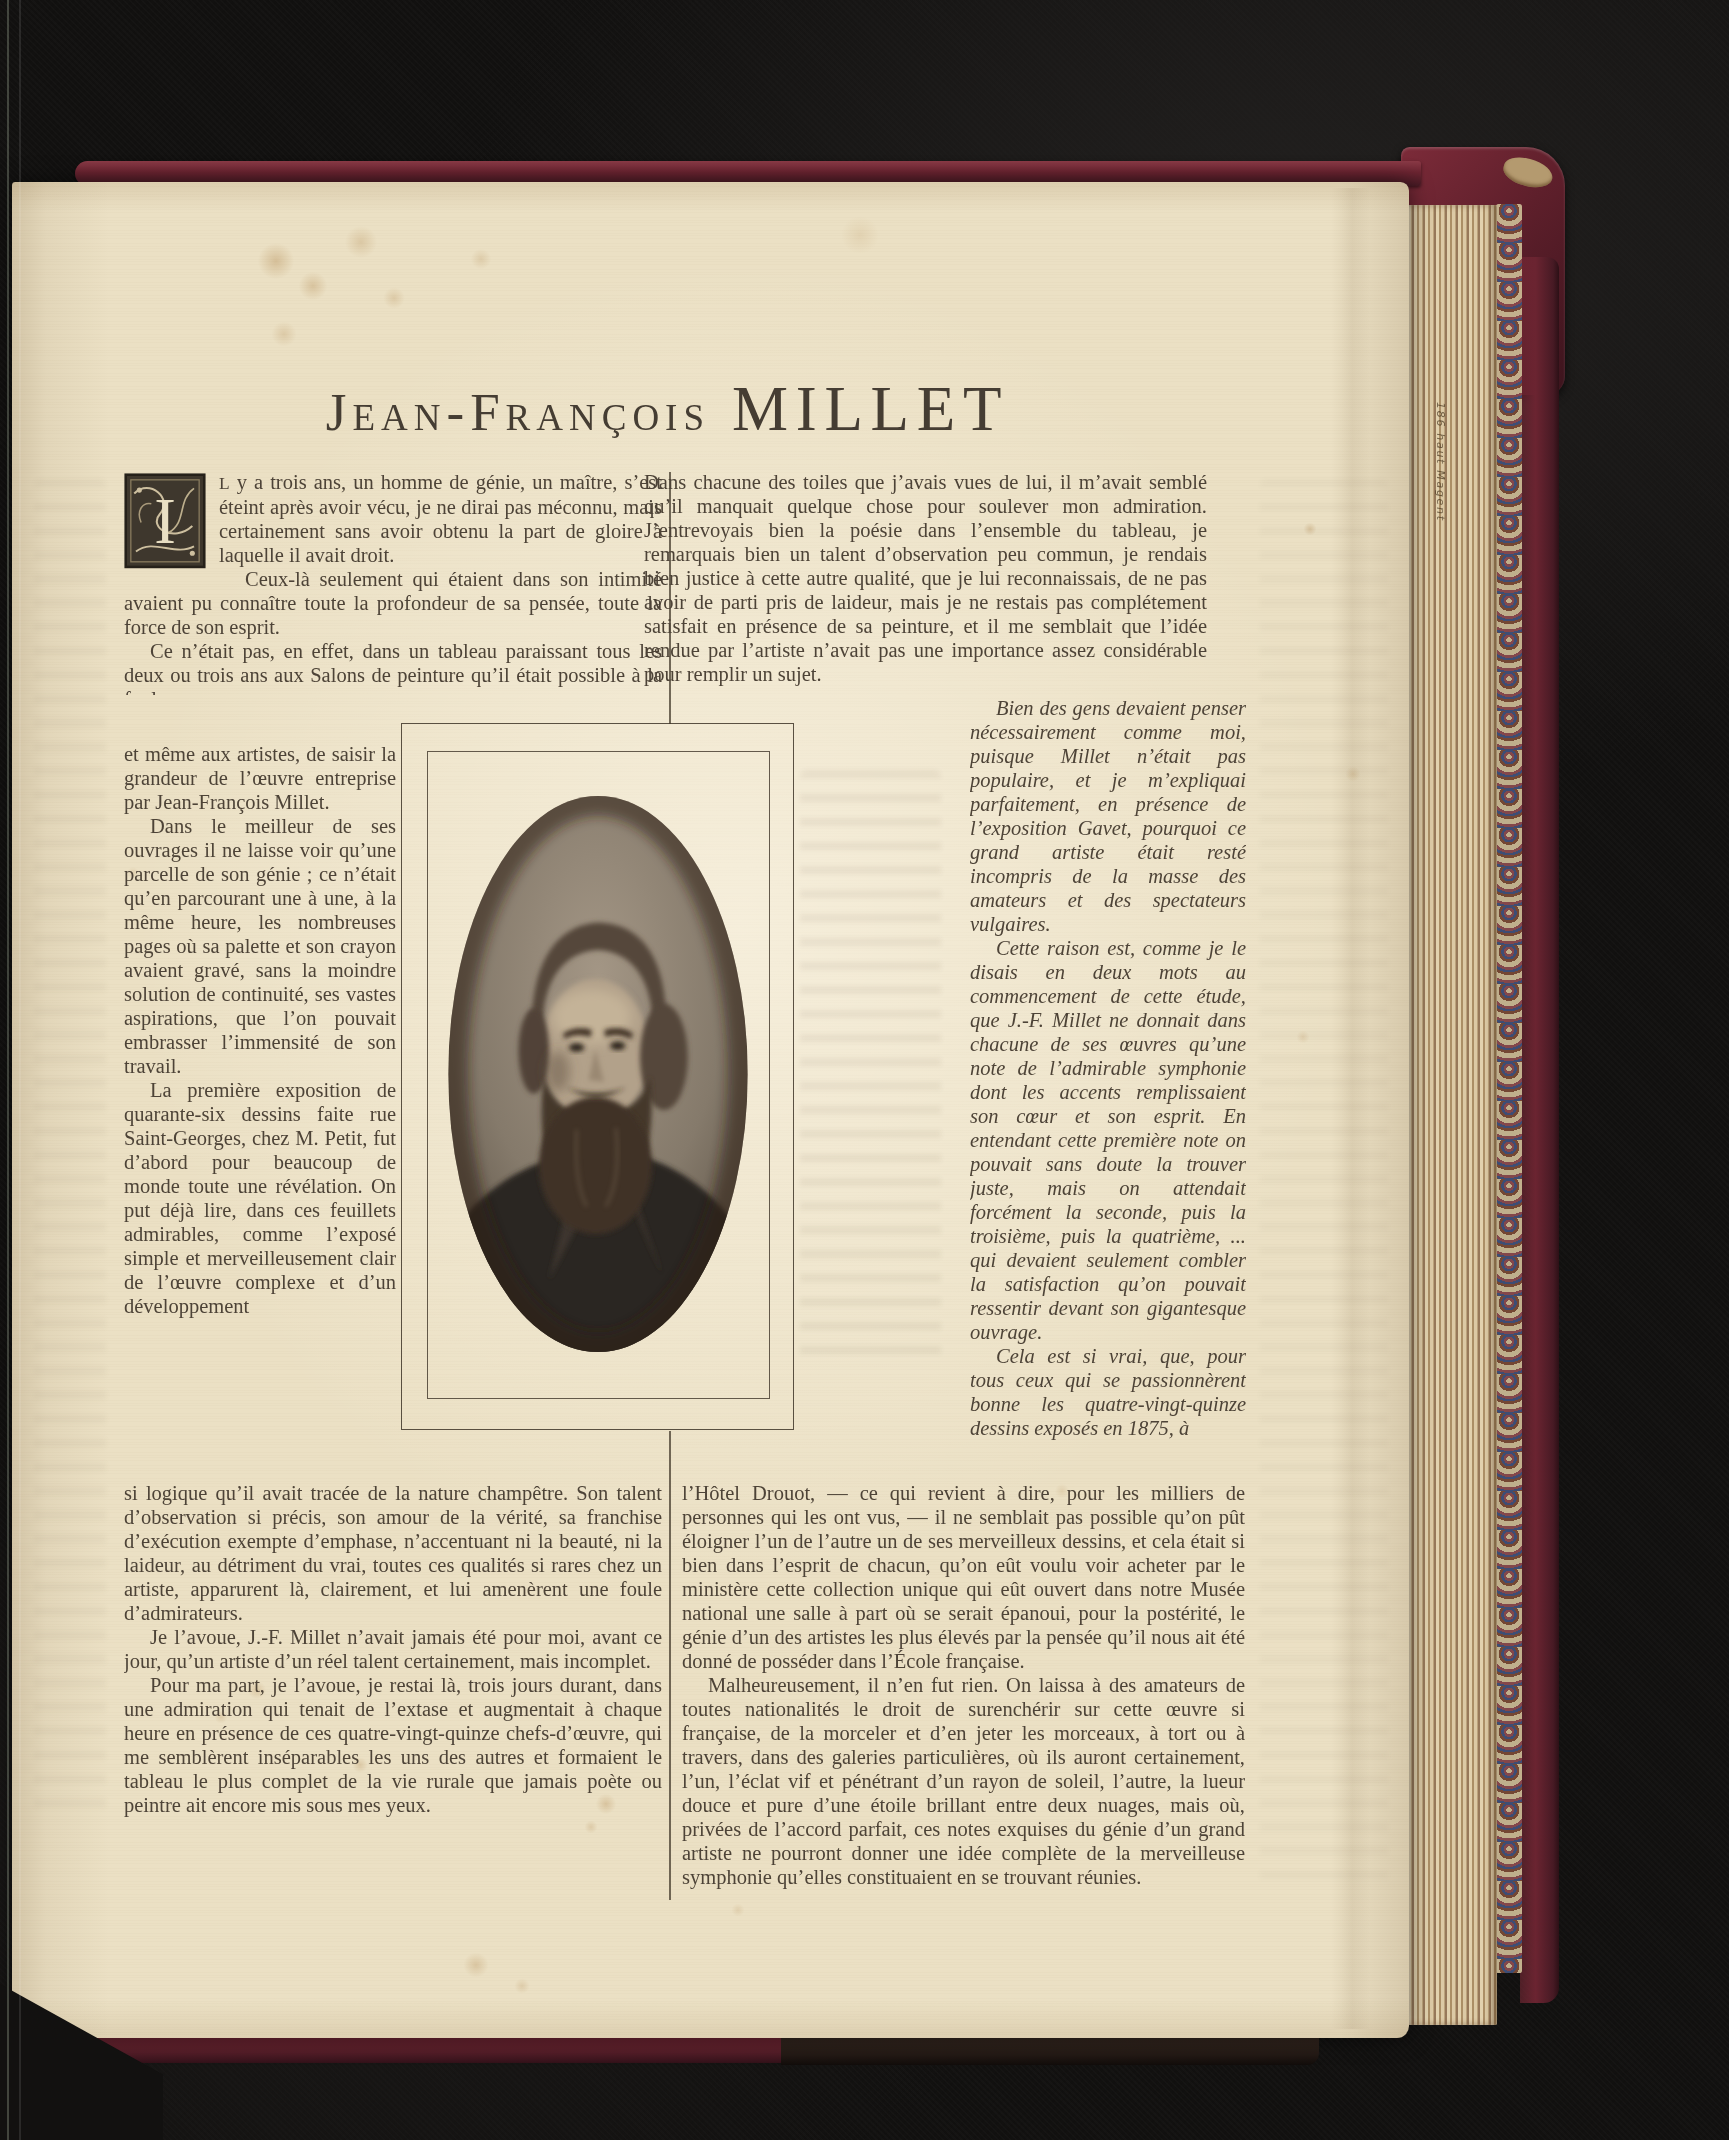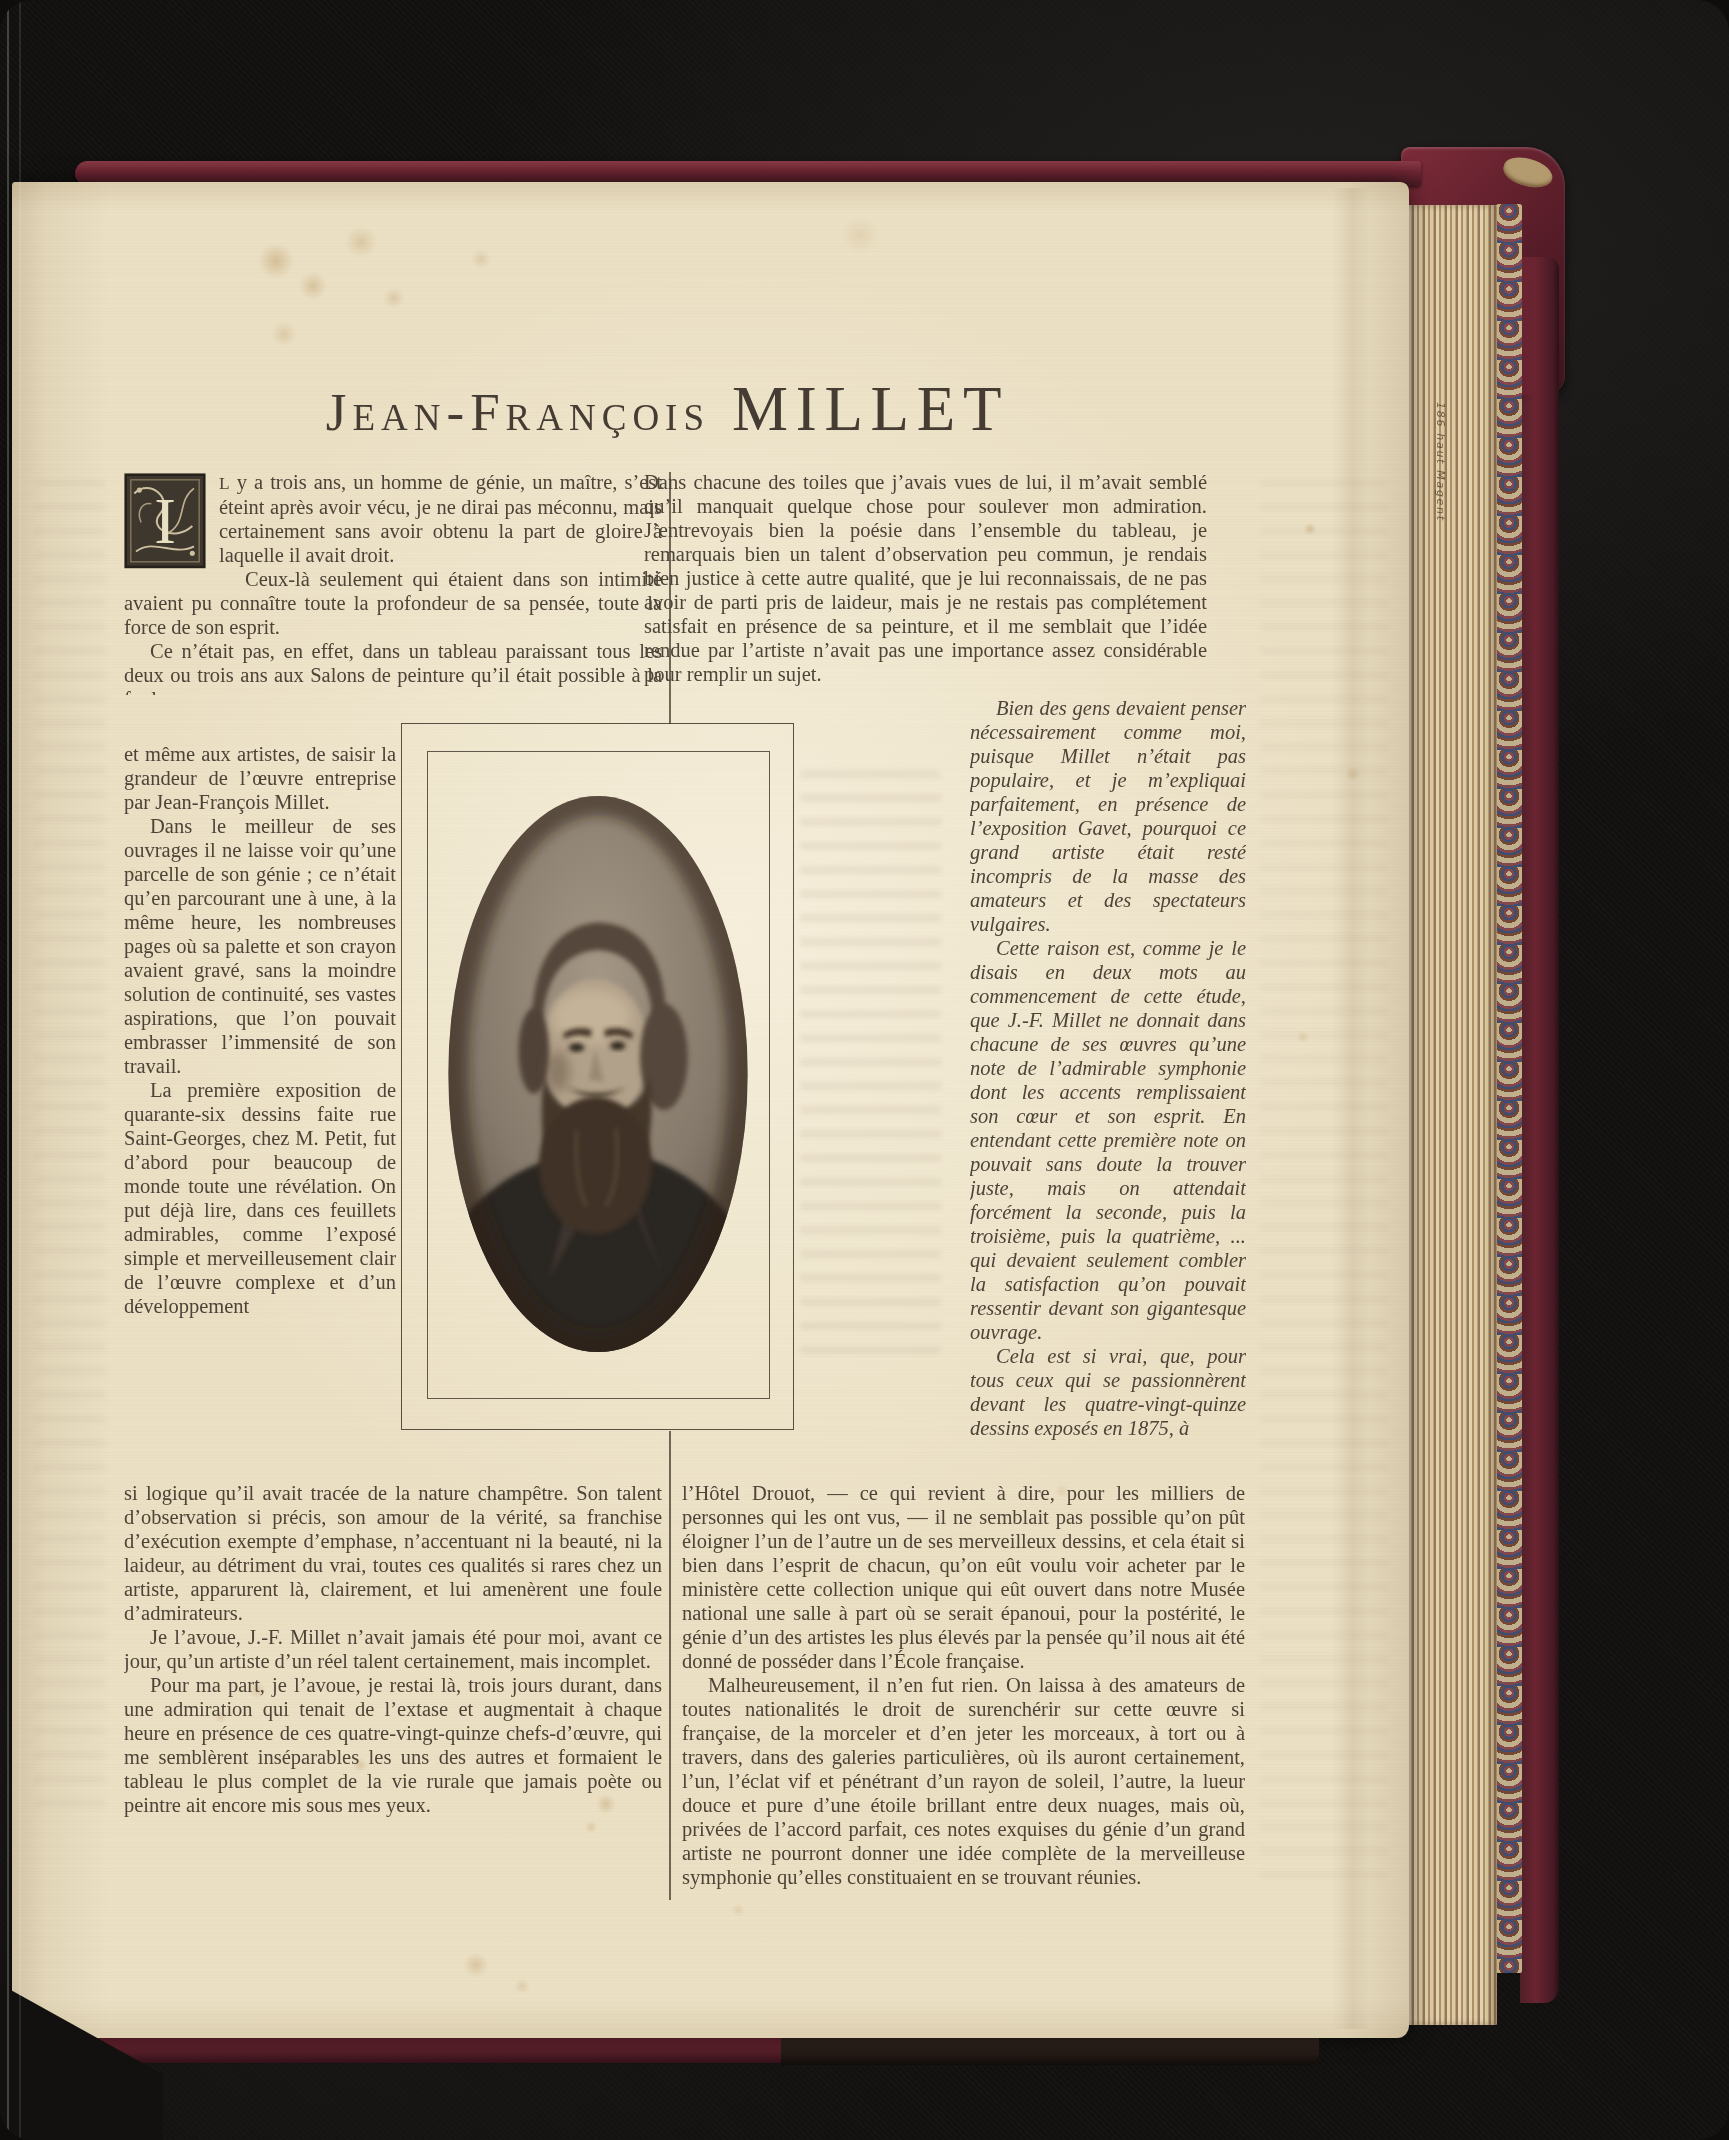--- a/index.html
+++ b/index.html
@@ -5,21 +5,20 @@
   html,body{margin:0;padding:0;background:#0e0d0c;}
   .stage{
     position:relative;width:1729px;height:2140px;overflow:hidden;
     background-color:#121110;
     background-image:
       radial-gradient(ellipse 1199px 770px at 75% 12%, #232120, rgba(35,33,32,0) 70%),
       radial-gradient(ellipse 1027px 685px at 20% 85%, #1c1a19, rgba(28,26,25,0) 70%),
       repeating-linear-gradient(45deg, rgba(255,255,255,0.015) 0 1.7px, rgba(255,255,255,0) 1.7px 4.3px),
       repeating-linear-gradient(-45deg, rgba(0,0,0,0.05) 0 2.6px, rgba(0,0,0,0) 2.6px 6px);
     font-family:"Liberation Serif","DejaVu Serif",serif;
-    border-radius:32px;
   }
   .abs{position:absolute;}
   
   .cover-corner{left:1401px;top:147px;width:164px;height:248px;
     background:linear-gradient(135deg,#7c2b39 0%,#5e1f2b 45%,#3c141d 100%);
     border-radius:8.6px 39px 19px 8.6px;box-shadow:inset 0 1.7px 2.6px rgba(255,255,255,0.18), 0 3.4px 8.6px rgba(0,0,0,0.6);}
   .corner-tear{left:1503px;top:159px;width:50px;height:27px;background:#b49a6f;border-radius:45% 55% 50% 50%;transform:rotate(14deg);box-shadow:inset 0 -2.6px 3.4px rgba(90,60,30,0.6);}
   .cover-right{left:1520px;top:257px;width:39px;height:1746px;
     background:linear-gradient(90deg,#78293699 0,#6b2431 40%,#471a24 85%,#2c1016 100%);
     border-radius:0 12px 15.4px 0;}
@@ -178,21 +177,21 @@
     <p class="ind">Pour ma part, je l’avoue, je restai là, trois jours durant, dans une admiration qui tenait de l’extase et augmentait à chaque heure en présence de ces quatre-vingt-quinze chefs-d’œuvre, qui me semblèrent inséparables les uns des autres et formaient le tableau le plus complet de la vie rurale que jamais poète ou peintre ait encore mis sous mes yeux.</p>
   </div>
 
   <div class="abs txt c2top">
     <p>Dans chacune des toiles que j’avais vues de lui, il m’avait semblé qu’il manquait quelque chose pour soulever mon admiration. J’entrevoyais bien la poésie dans l’ensemble du tableau, je remarquais bien un talent d’observation peu commun, je rendais bien justice à cette autre qualité, que je lui reconnaissais, de ne pas avoir de parti pris de laideur, mais je ne restais pas complétement satisfait en présence de sa peinture, et il me semblait que l’idée rendue par l’artiste n’avait pas une importance assez considérable pour remplir un sujet.</p>
   </div>
 
   <div class="abs txt c2nar">
     <p class="ind">Bien des gens devaient penser nécessairement comme moi, puisque Millet n’était pas populaire, et je m’expliquai parfaitement, en présence de l’exposition Gavet, pourquoi ce grand artiste était resté incompris de la masse des amateurs et des spectateurs vulgaires.</p>
     <p class="ind">Cette raison est, comme je le disais en deux mots au commencement de cette étude, que J.-F. Millet ne donnait dans chacune de ses œuvres qu’une note de l’admirable symphonie dont les accents remplissaient son cœur et son esprit. En entendant cette première note on pouvait sans doute la trouver juste, mais on attendait forcément la seconde, puis la troisième, puis la quatrième, ... qui devaient seulement combler la satisfaction qu’on pouvait ressentir devant son gigantesque ouvrage.</p>
-    <p class="ind">Cela est si vrai, que, pour tous ceux qui se passionnèrent devant les quatre-vingt-quinze dessins exposés en 1875, à</p>
+    <p class="ind">Cela est si vrai, que, pour tous ceux qui se passionnèrent bonne les quatre-vingt-quinze dessins exposés en 1875, à</p>
   </div>
 
   <div class="abs txt c2bot">
     <p>l’Hôtel Drouot, — ce qui revient à dire, pour les milliers de personnes qui les ont vus, — il ne semblait pas possible qu’on pût éloigner l’un de l’autre un de ses merveilleux dessins, et cela était si bien dans l’esprit de chacun, qu’on eût voulu voir acheter par le ministère cette collection unique qui eût ouvert dans notre Musée national une salle à part où se serait épanoui, pour la postérité, le génie d’un des artistes les plus élevés par la pensée qu’il nous ait été donné de posséder dans l’École française.</p>
     <p class="ind">Malheureusement, il n’en fut rien. On laissa à des amateurs de toutes nationalités le droit de surenchérir sur cette œuvre si française, de la morceler et d’en jeter les morceaux, à tort ou à travers, dans des galeries particulières, où ils auront certainement, l’un, l’éclat vif et pénétrant d’un rayon de soleil, l’autre, la lueur douce et pure d’une étoile brillant entre deux nuages, mais où, privées de l’accord parfait, ces notes exquises du génie d’un grand artiste ne pourront donner une idée complète de la merveilleuse symphonie qu’elles constituaient en se trouvant réunies.</p>
   </div>
 
   <div class="abs plate-outer"></div>
   <div class="abs plate-inner"></div>
   <svg class="abs portrait" viewBox="0 0 350 650">

